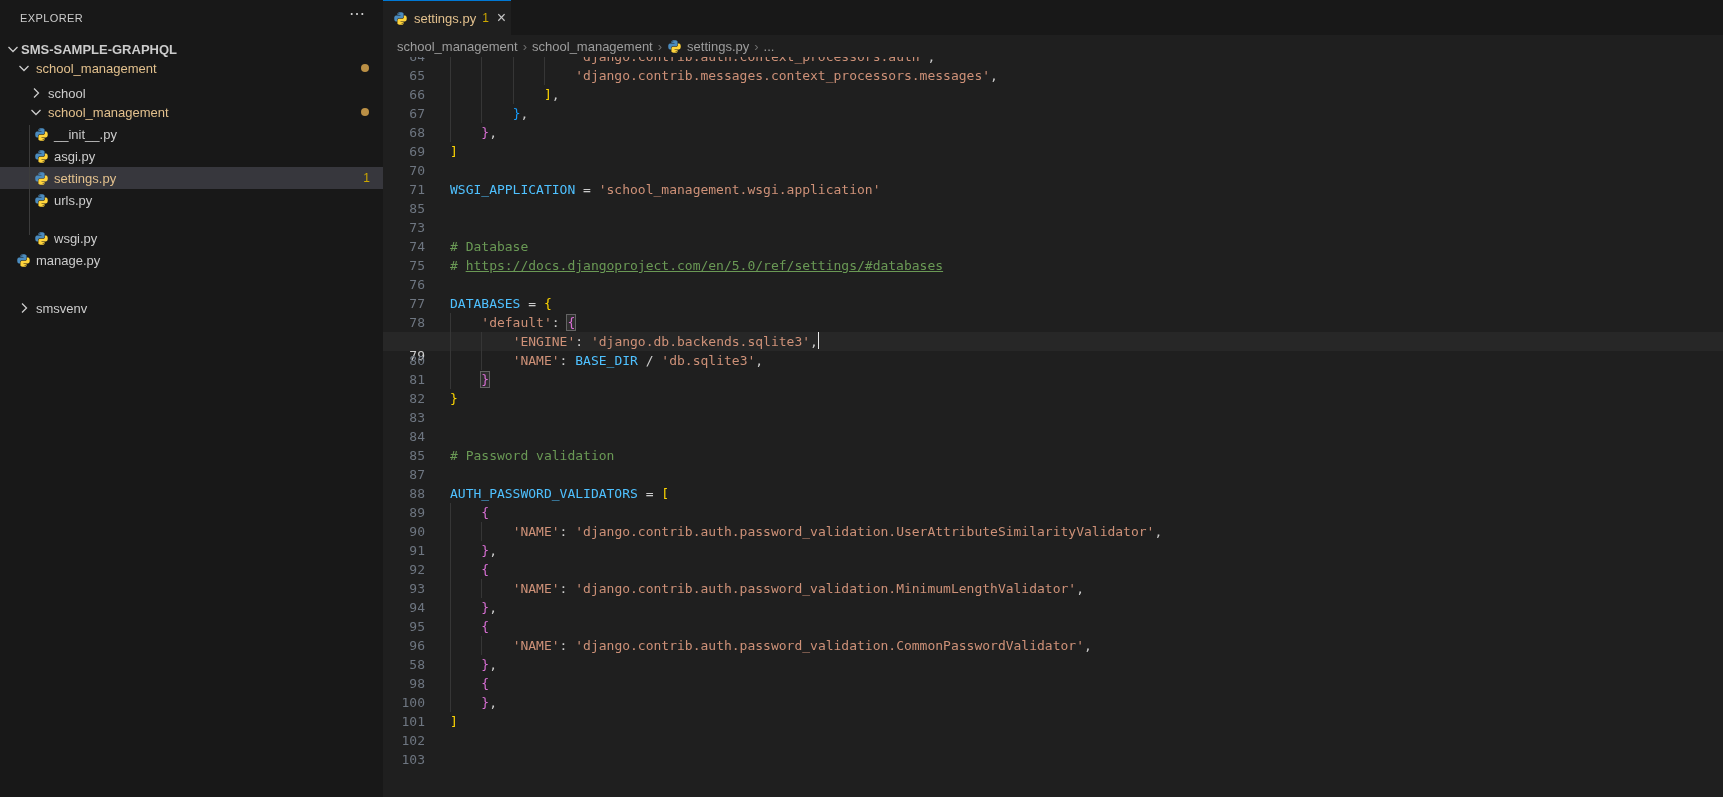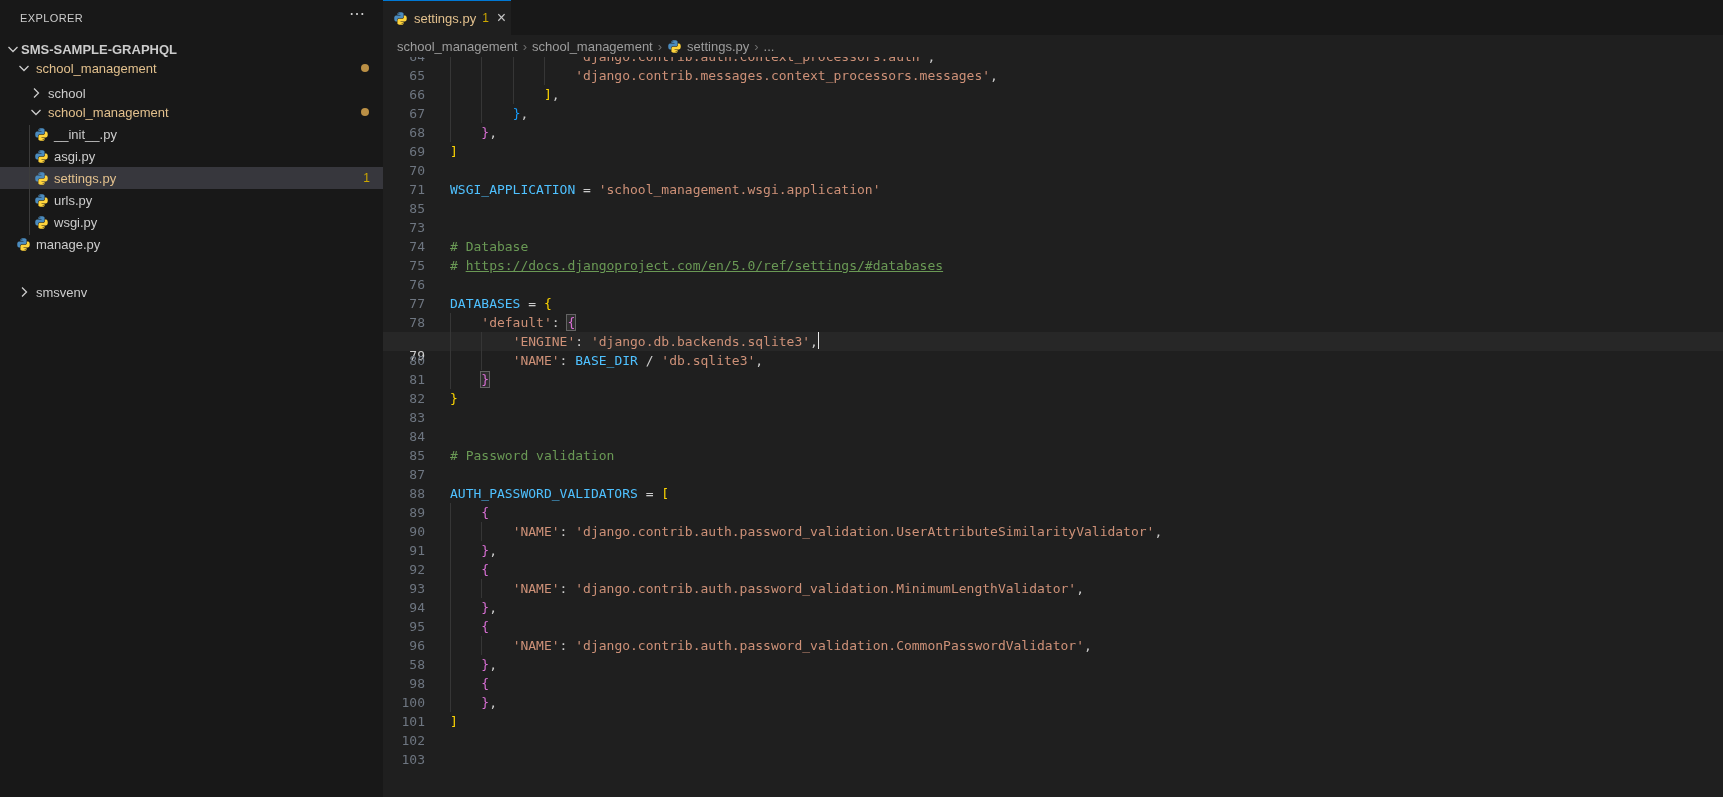--- a/index.html
+++ b/index.html
@@ -136,21 +136,21 @@
         </div>
         <div class="tree-row" style="padding-left: 34px;">
           <span class="pyicon">
             <svg viewBox="0 0 24 24">
               <path fill="#4b8bbe" d="M11.9 2c-5 0-4.7 2.2-4.7 2.2v2.3h4.8v.7H5.3S2 6.8 2 11.9c0 5.1 2.9 4.9 2.9 4.9h1.7v-2.4s-.1-2.9 2.8-2.9h4.8s2.7.1 2.7-2.6V4.6S17.4 2 11.9 2zM9.3 3.5a.9.9 0 1 1 0 1.8.9.9 0 0 1 0-1.8z"></path>
               <path fill="#ffd43b" d="M12.1 22c5 0 4.7-2.2 4.7-2.2v-2.3H12v-.7h6.7s3.3.4 3.3-4.7c0-5.1-2.9-4.9-2.9-4.9h-1.7v2.4s.1 2.9-2.8 2.9h-4.8s-2.7-.1-2.7 2.6v4.3S6.6 22 12.1 22zm2.6-1.5a.9.9 0 1 1 0-1.8.9.9 0 0 1 0 1.8z"></path>
             </svg>
           </span>
           <span class="label">urls.py</span>
         </div>
-        <div class="tree-row" style="padding-left: 34px;">
+        <div class="tree-row" style="padding-left: 34px; margin-top: 16px;">
           <span class="pyicon">
             <svg viewBox="0 0 24 24">
               <path fill="#4b8bbe" d="M11.9 2c-5 0-4.7 2.2-4.7 2.2v2.3h4.8v.7H5.3S2 6.8 2 11.9c0 5.1 2.9 4.9 2.9 4.9h1.7v-2.4s-.1-2.9 2.8-2.9h4.8s2.7.1 2.7-2.6V4.6S17.4 2 11.9 2zM9.3 3.5a.9.9 0 1 1 0 1.8.9.9 0 0 1 0-1.8z"></path>
               <path fill="#ffd43b" d="M12.1 22c5 0 4.7-2.2 4.7-2.2v-2.3H12v-.7h6.7s3.3.4 3.3-4.7c0-5.1-2.9-4.9-2.9-4.9h-1.7v2.4s.1 2.9-2.8 2.9h-4.8s-2.7-.1-2.7 2.6v4.3S6.6 22 12.1 22zm2.6-1.5a.9.9 0 1 1 0-1.8.9.9 0 0 1 0 1.8z"></path>
             </svg>
           </span>
           <span class="label">wsgi.py</span>
         </div>
         <div class="tree-row" style="padding-left: 16px;">
           <span class="pyicon">

